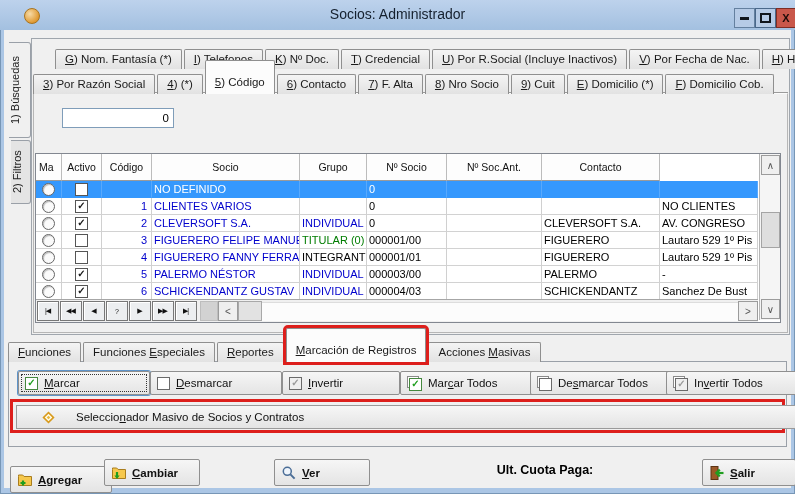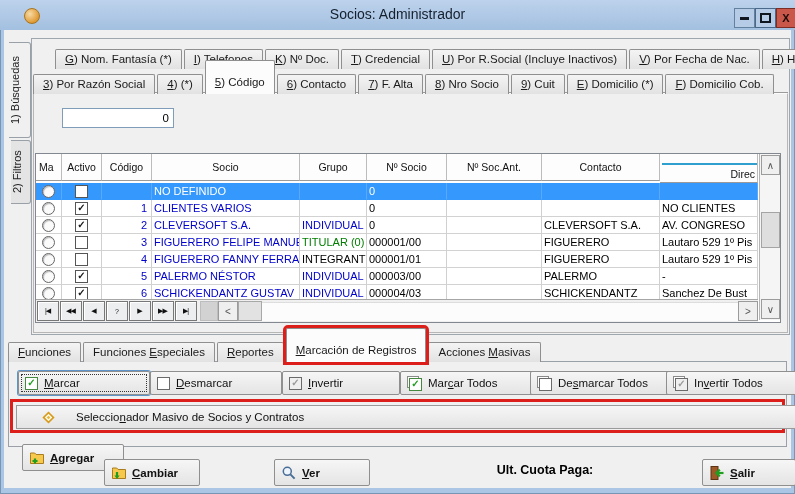--- a/index.html
+++ b/index.html
@@ -159,24 +159,20 @@
         </div>
         <div class="hcell hc5">
           <span>Nº Socio</span>
         </div>
         <div class="hcell hc6">
           <span>Nº Soc.Ant.</span>
         </div>
         <div class="hcell hc7">
           <span>Contacto</span>
         </div>
-        <div class="hcell hc8">
-          <i class="resize-line"></i>
-          <span>Direc</span>
-        </div>
       </div>
     <div id="grid-body">
         <div class="grow row sel">
           <div class="cell c0">
             <span class="radio"></span>
           </div>
           <div class="cell c1">
             <span class="cbx"></span>
           </div>
           <div class="cell c2 tblue"></div>
@@ -358,21 +354,21 @@
     <div id="selector-btn" class="pushbtn">
         <svg width="15" height="15" viewBox="0 0 15 15" class="ni">
           <rect x="4" y="4" width="7" height="7" transform="rotate(45 7.5 7.5)" fill="#fffbe8" stroke="#d89a1c" stroke-width="1.6"></rect>
           <rect x="6.2" y="6.2" width="2.6" height="2.6" transform="rotate(45 7.5 7.5)" fill="#e8b83c"></rect>
         </svg>
         <span style="margin-left: -6px;">Seleccio<u>n</u>ador Masivo de Socios y Contratos</span>
       </div>
   </div>
 
   <div id="footer-buttons">
-      <div class="abs pushbtn footbtn" style="left: 10px; top: 444px; width: 88px; margin-left: 12px;">
+      <div class="abs pushbtn footbtn" style="left: 10px; top: 466px; width: 88px;">
         <svg width="16" height="16" viewBox="0 0 16 16" class="ni">
           <path d="M1.5 4.5V3h4.2l1.4 1.5h7.4v9h-13z" fill="#f6c84c" stroke="#a97d1e"></path>
           <path d="M6 8.5v5M3.5 11h5" stroke="#1f9e1f" stroke-width="2.2"></path>
         </svg>
         <span><u>A</u>gregar</span>
       </div>
       <div class="abs pushbtn footbtn" style="left: 104px; top: 459px; width: 82px;">
         <svg width="16" height="16" viewBox="0 0 16 16" class="ni">
           <path d="M1.5 4.5V3h4.2l1.4 1.5h7.4v9h-13z" fill="#f6c84c" stroke="#a97d1e"></path>
           <path d="M6 7v4" stroke="#1f9e1f" stroke-width="2.2"></path>

